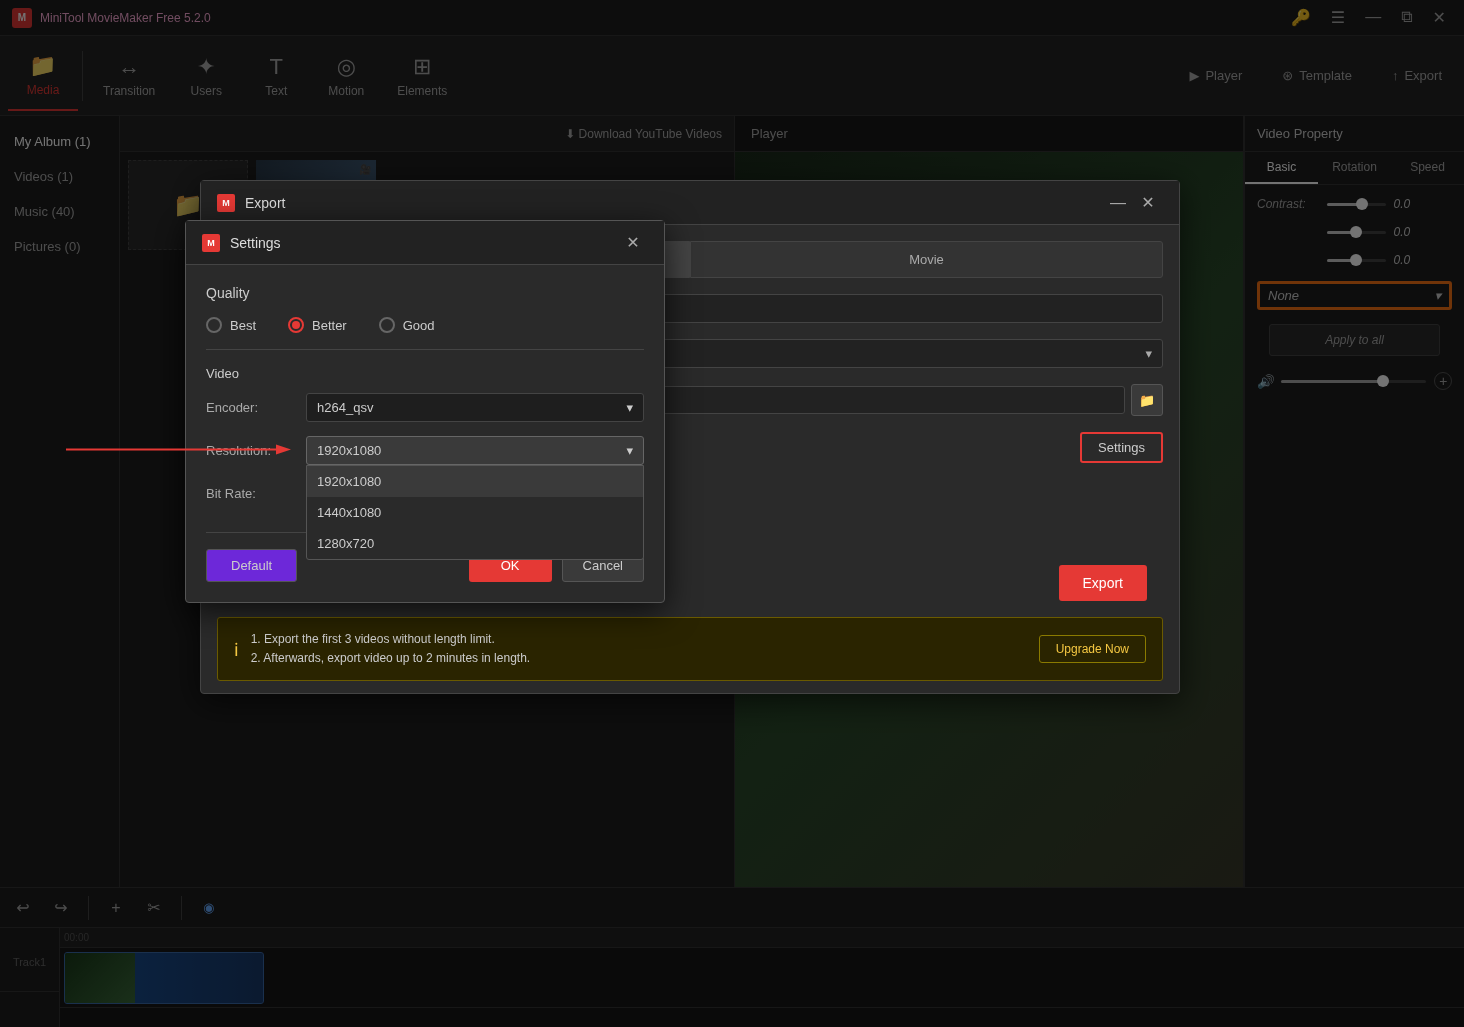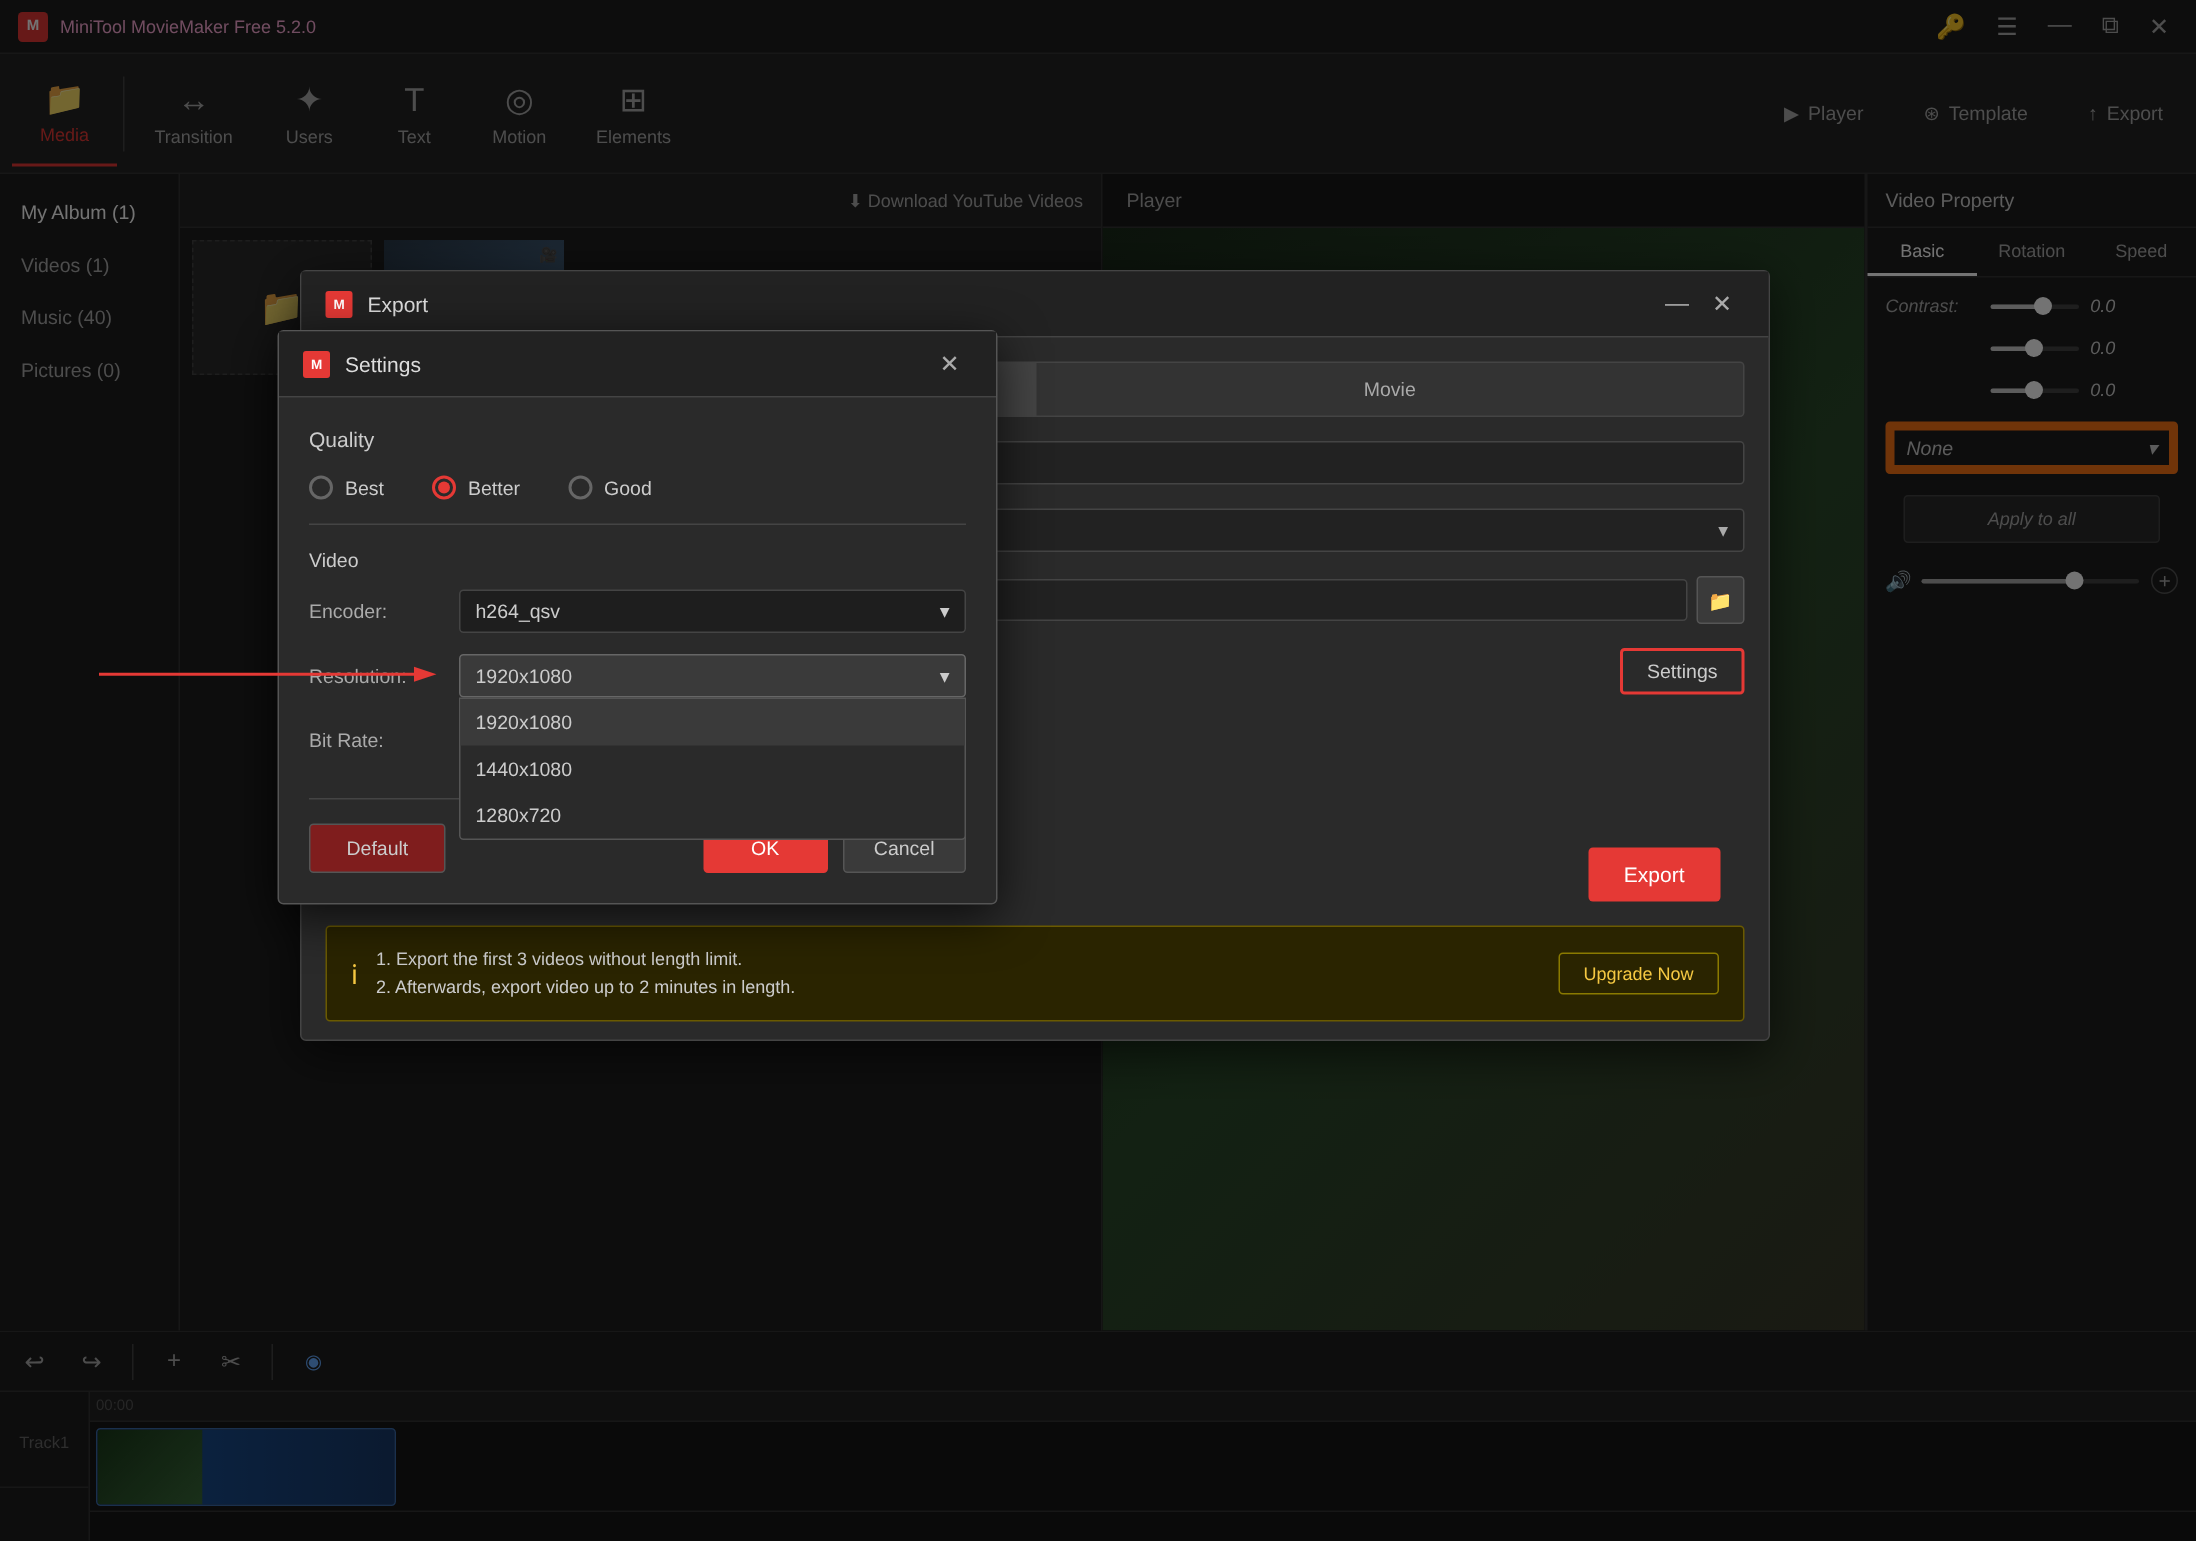--- a/index.html
+++ b/index.html
@@ -62,21 +62,21 @@
     .properties-tabs { display: flex; border-bottom: 1px solid #333; }
     .prop-tab { flex: 1; text-align: center; padding: 8px; font-size: 12px; color: #aaa; cursor: pointer; }
     .prop-tab.active { color: white; border-bottom: 2px solid #fff; }
     .properties-content { padding: 12px; flex: 1; font-style: italic; }
     .prop-row { display: flex; align-items: center; margin-bottom: 14px; }
     .prop-label { color: #aaa; font-size: 12px; width: 70px; }
     .prop-value { color: #ccc; font-size: 12px; flex: 1; }
     .prop-slider { flex: 1; height: 3px; background: #444; border-radius: 2px; position: relative; }
     .prop-slider-track { position: absolute; left: 0; height: 100%; background: #ccc; border-radius: 2px; width: 60%; }
     .prop-slider-thumb { position: absolute; top: -5px; left: 60%; width: 12px; height: 12px; background: white; border-radius: 50%; transform: translateX(-50%); }
-    .prop-dropdown { display: flex; align-items: center; justify-content: space-between; border: 6px solid #f97316; padding: 4px 8px; border-radius: 3px; }
+    .prop-dropdown { display: flex; align-items: center; justify-content: space-between; border: 3px solid #f97316; padding: 4px 8px; border-radius: 3px; }
     .apply-all-btn { margin: 8px 12px; padding: 8px; background: #2a2a2a; text-align: center; color: #aaa; font-size: 12px; cursor: pointer; border: 1px solid #444; border-radius: 3px; }
     .vol-slider-row { display: flex; align-items: center; margin-bottom: 14px; }
     .vol-slider-container { flex: 1; height: 3px; background: #444; border-radius: 2px; position: relative; margin: 0 8px; }
     .vol-slider-fill { height: 100%; background: #aaa; border-radius: 2px; width: 70%; }
     .vol-slider-thumb { position: absolute; top: -5px; left: 70%; width: 12px; height: 12px; background: white; border-radius: 50%; transform: translateX(-50%); }
     .plus-btn { width: 18px; height: 18px; border: 1px solid #555; border-radius: 50%; display: flex; align-items: center; justify-content: center; color: #aaa; font-size: 14px; cursor: pointer; }
 
     
     .timeline { height: 190px; background: #181818; border-top: 1px solid #333; display: flex; flex-direction: column; }
     .timeline-toolbar { height: 40px; background: #1e1e1e; display: flex; align-items: center; padding: 0 8px; gap: 8px; border-bottom: 1px solid #333; }
@@ -180,21 +180,21 @@
     
     .resolution-dropdown-open {
       position: absolute; left: 0; top: 100%; width: 100%; background: #2a2a2a; border: 1px solid #555;
       border-radius: 0 0 3px 3px; z-index: 10;
     }
     .resolution-dropdown-open .option { padding: 8px 10px; color: #ccc; font-size: 13px; cursor: pointer; }
     .resolution-dropdown-open .option.selected { background: #3a3a3a; }
     .resolution-field-wrapper { position: relative; flex: 1; }
 
     .settings-buttons { display: flex; gap: 10px; margin-top: 24px; padding-top: 16px; border-top: 1px solid #444; }
-    .settings-default-btn { padding: 8px 24px; background: #7f1d1d; border: 1px solid #555; color: #ccc; font-size: 13px; cursor: pointer; border-radius: 3px; }
+    .settings-default-btn { padding: 8px 24px; background: #6d28d9; border: 1px solid #555; color: #ccc; font-size: 13px; cursor: pointer; border-radius: 3px; }
     .settings-ok-btn { padding: 8px 32px; background: #e53935; border: none; color: white; font-size: 13px; cursor: pointer; border-radius: 3px; }
     .settings-cancel-btn { padding: 8px 20px; background: #3a3a3a; border: 1px solid #555; color: #ccc; font-size: 13px; cursor: pointer; border-radius: 3px; }
   </style>
 </head>
 <body>
 
 <div class="title-bar">
   <div class="title-bar-logo">
     <span>M</span>
   </div>

